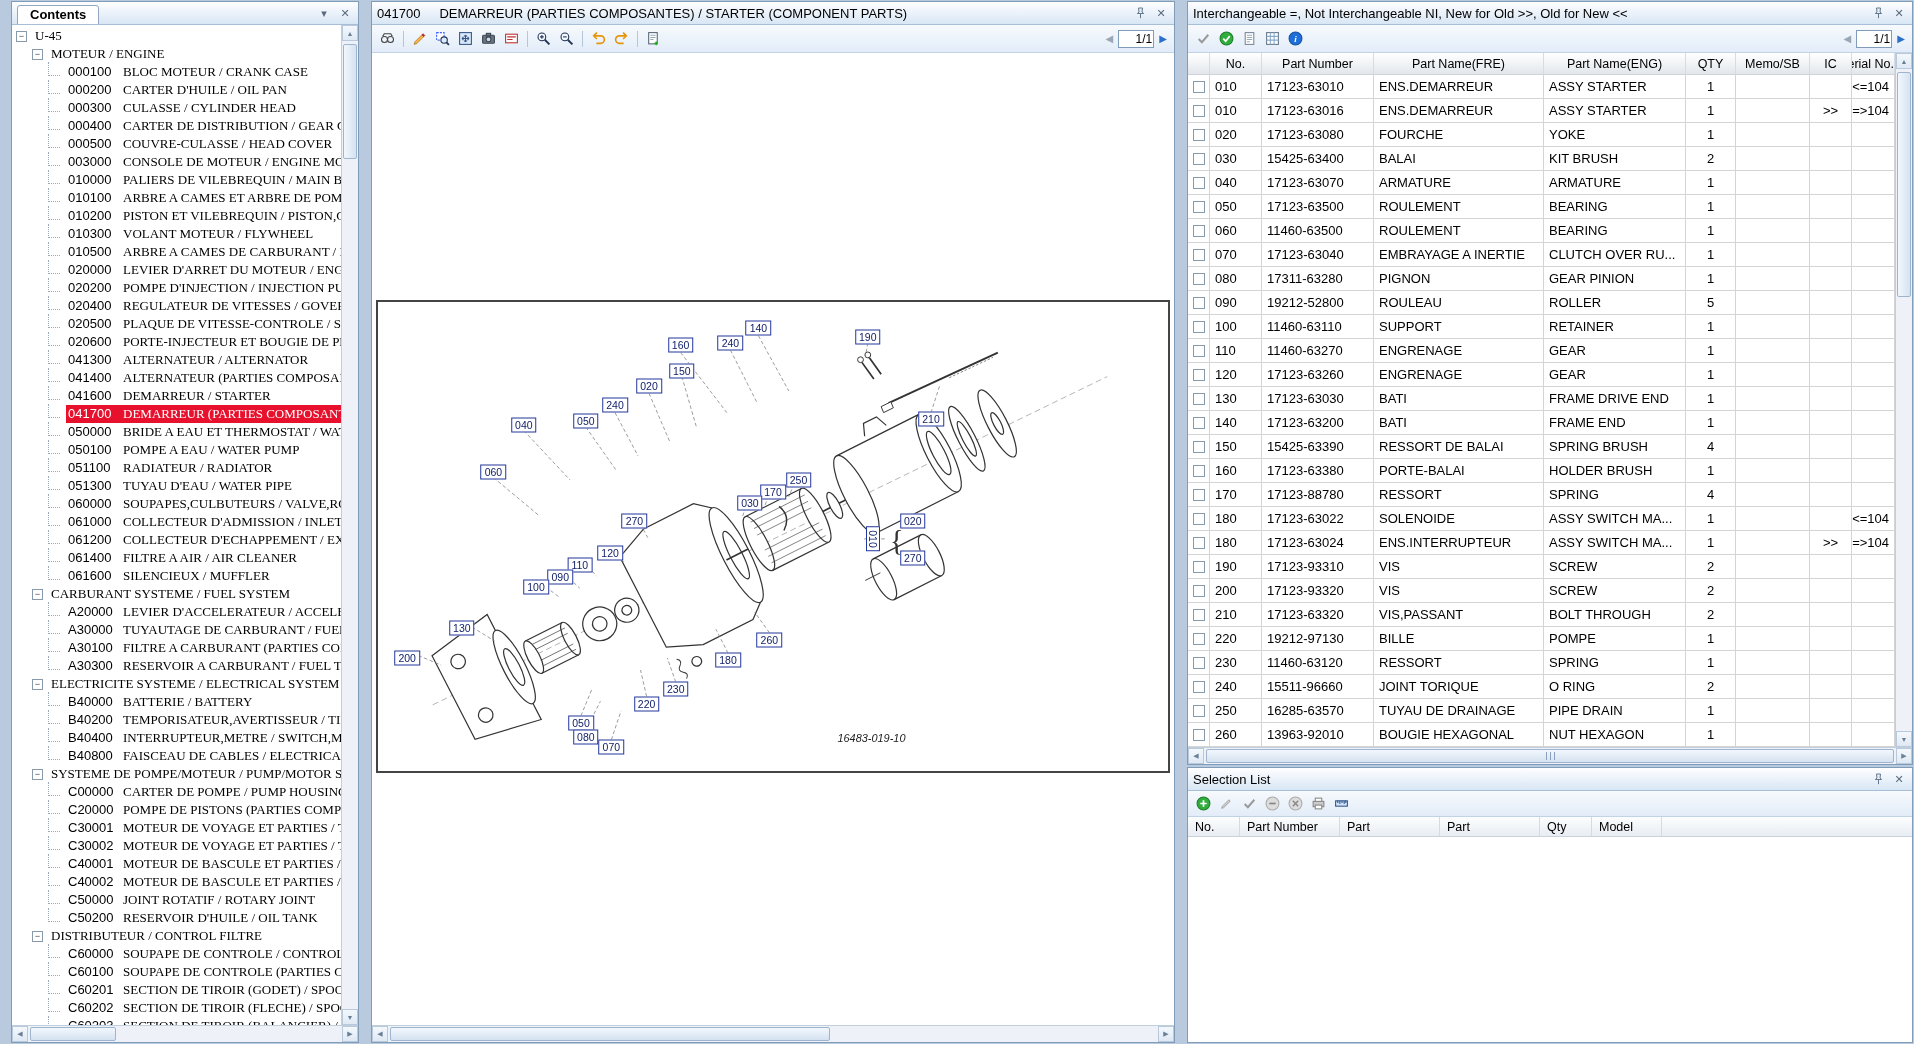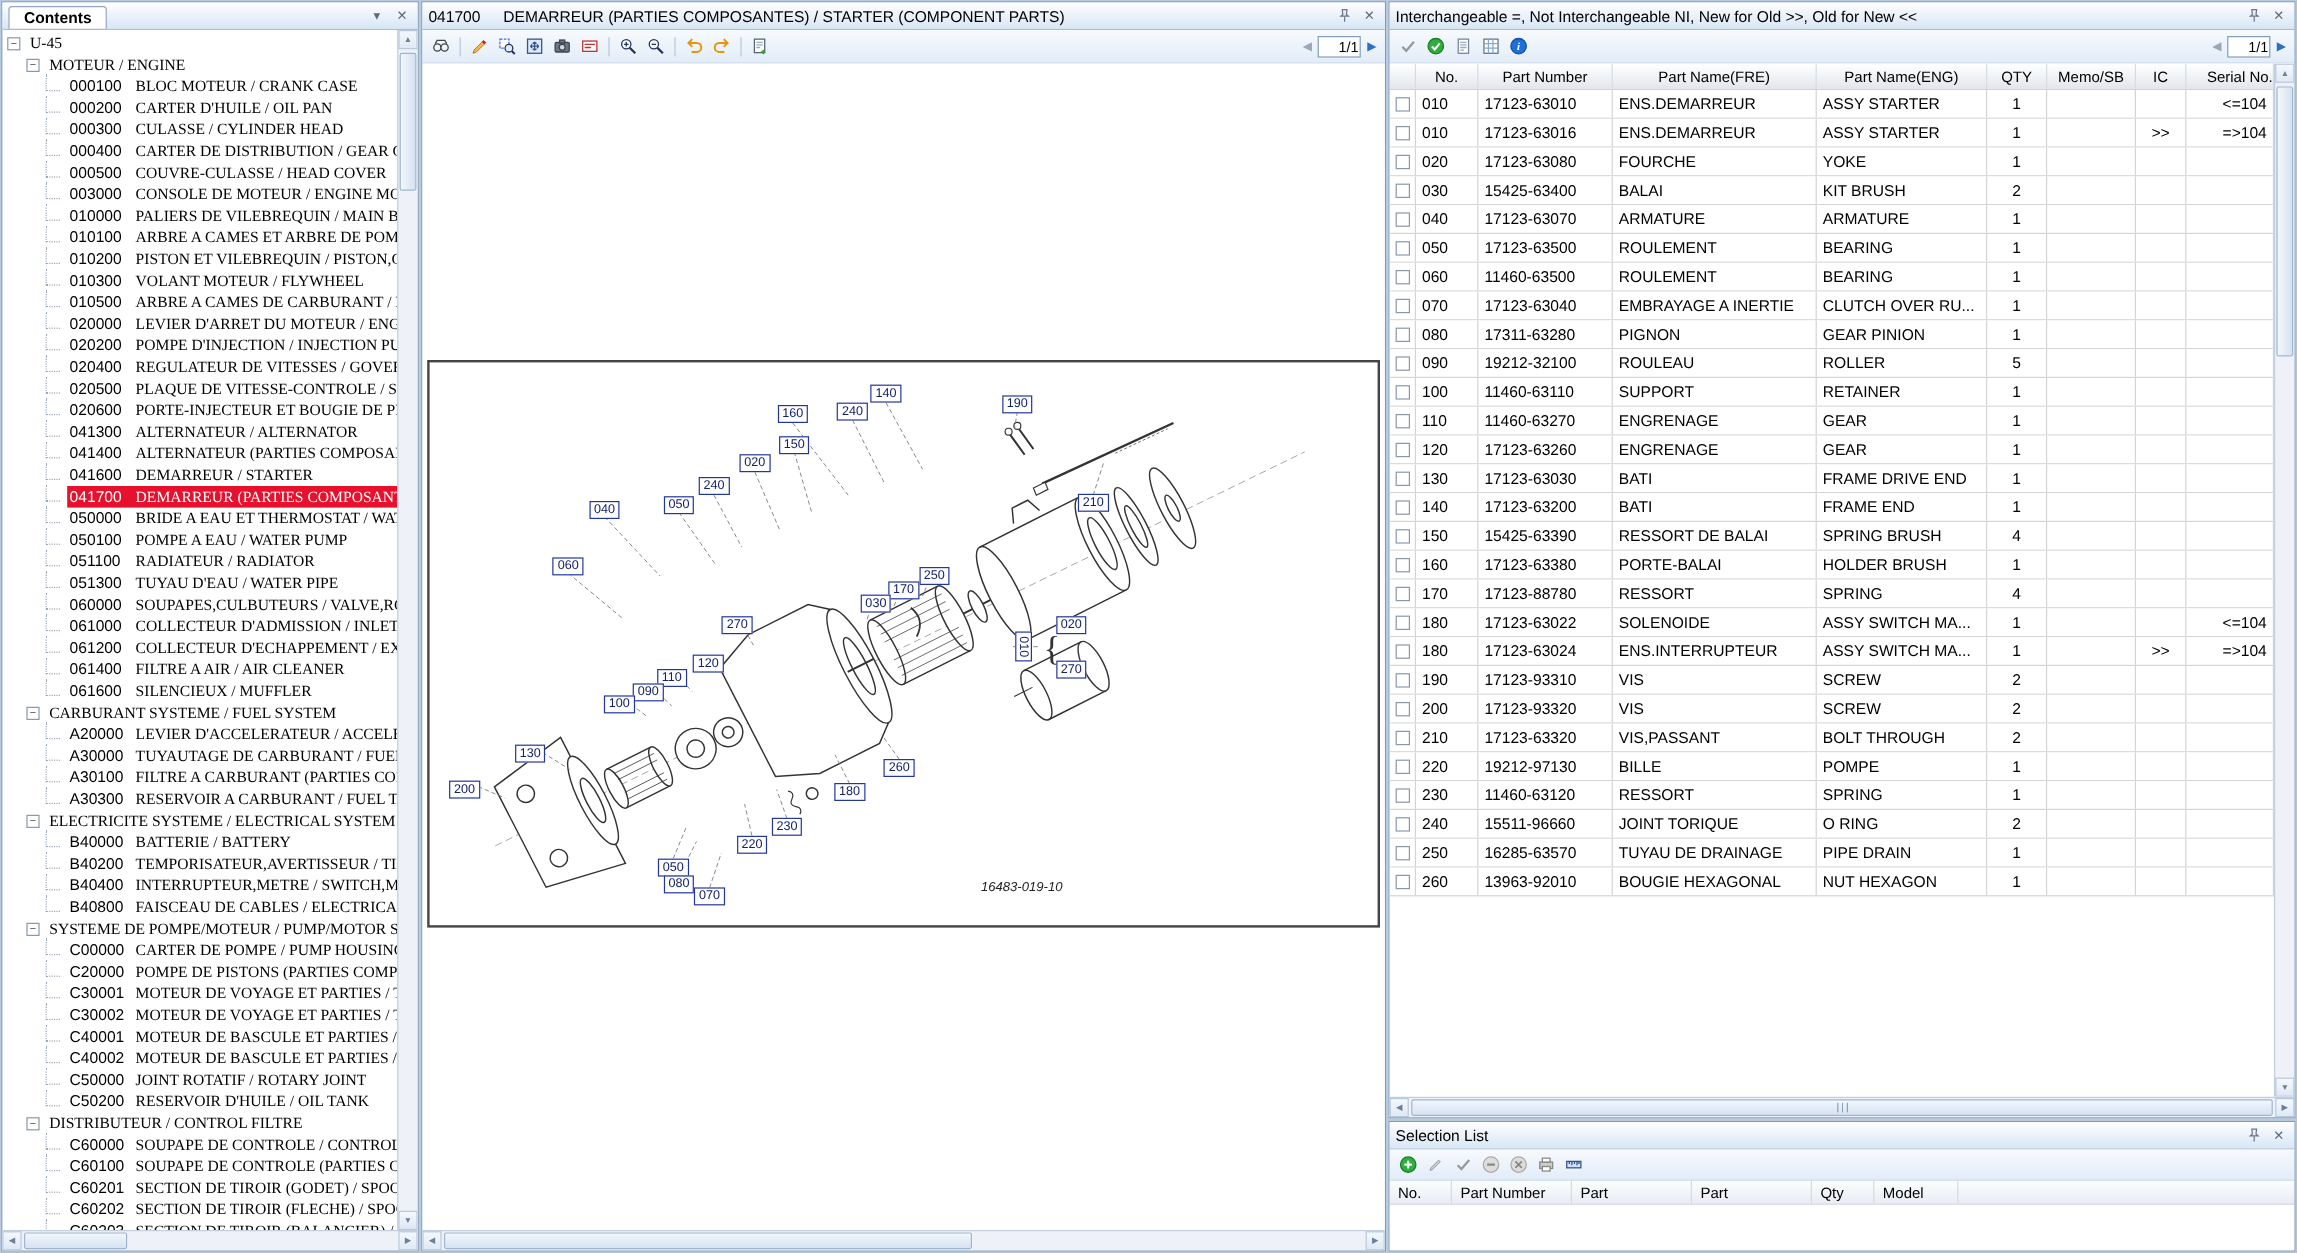--- a/index.html
+++ b/index.html
@@ -1,23 +1,23 @@
 <!DOCTYPE html>
 <html><head>
 <meta charset="utf-8">
 <style>
   * { box-sizing: border-box; margin: 0; padding: 0; }
   body { font-family: "Liberation Sans", sans-serif; font-size: 13px; color: #000; background:#9fb2c8; }
   .app { width: 1914px; height: 1044px; padding: 1px; display: flex; gap: 2px; background: #b9cadf; }
 
-  .panel { background: #fff; border: 1px solid #7f9db9; display: flex; flex-direction: column; overflow: hidden; }
+  .panel { background: #fff; border: 1px solid #7f9db9; display: flex; flex-direction: column; overflow: hidden; margin-left: 10px; }
   .left  { width: 348px; }
   .center{ width: 804px; }
   .rightcol { flex: 1; display: flex; flex-direction: column; gap: 2px; }
-  .right-top { height: 931px; }
+  .right-top { height: 764px; }
   .right-bottom { flex: 1; justify-content: space-between; }
 
   .phead { height: 23px; flex: 0 0 23px; background: linear-gradient(#fefeff,#d8e6f5); border-bottom: 1px solid #a8bed6;
            display: flex; align-items: center; padding: 0 5px; gap: 5px; white-space: nowrap; overflow: hidden; }
   .phead .spacer { flex: 1; }
   .hbtn { width: 16px; height: 16px; display: flex; align-items: center; justify-content: center;
           color: #5a6b80; font-size: 11px; cursor: default; }
   .ctab { background: #fff; border: 1px solid #93a8c0; border-radius: 3px 3px 0 0; height: 20px; margin-top: 3px;
           padding: 0 12px; font-weight: bold; display: flex; align-items: center; }
 
@@ -811,21 +811,21 @@
                 <div class="pc c-qty">1</div>
                 <div class="pc c-memo"></div>
                 <div class="pc c-ic"></div>
                 <div class="pc c-ser"></div>
               </div>
               <div class="prow">
                 <div class="pc c-cb">
                   <span class="cbox"></span>
                 </div>
                 <div class="pc c-no">090</div>
-                <div class="pc c-pn">19212-32100</div>
+                <div class="pc c-pn">19212-52800</div>
                 <div class="pc c-fre">ROULEAU</div>
                 <div class="pc c-eng">ROLLER</div>
                 <div class="pc c-qty">5</div>
                 <div class="pc c-memo"></div>
                 <div class="pc c-ic"></div>
                 <div class="pc c-ser"></div>
               </div>
               <div class="prow">
                 <div class="pc c-cb">
                   <span class="cbox"></span>

